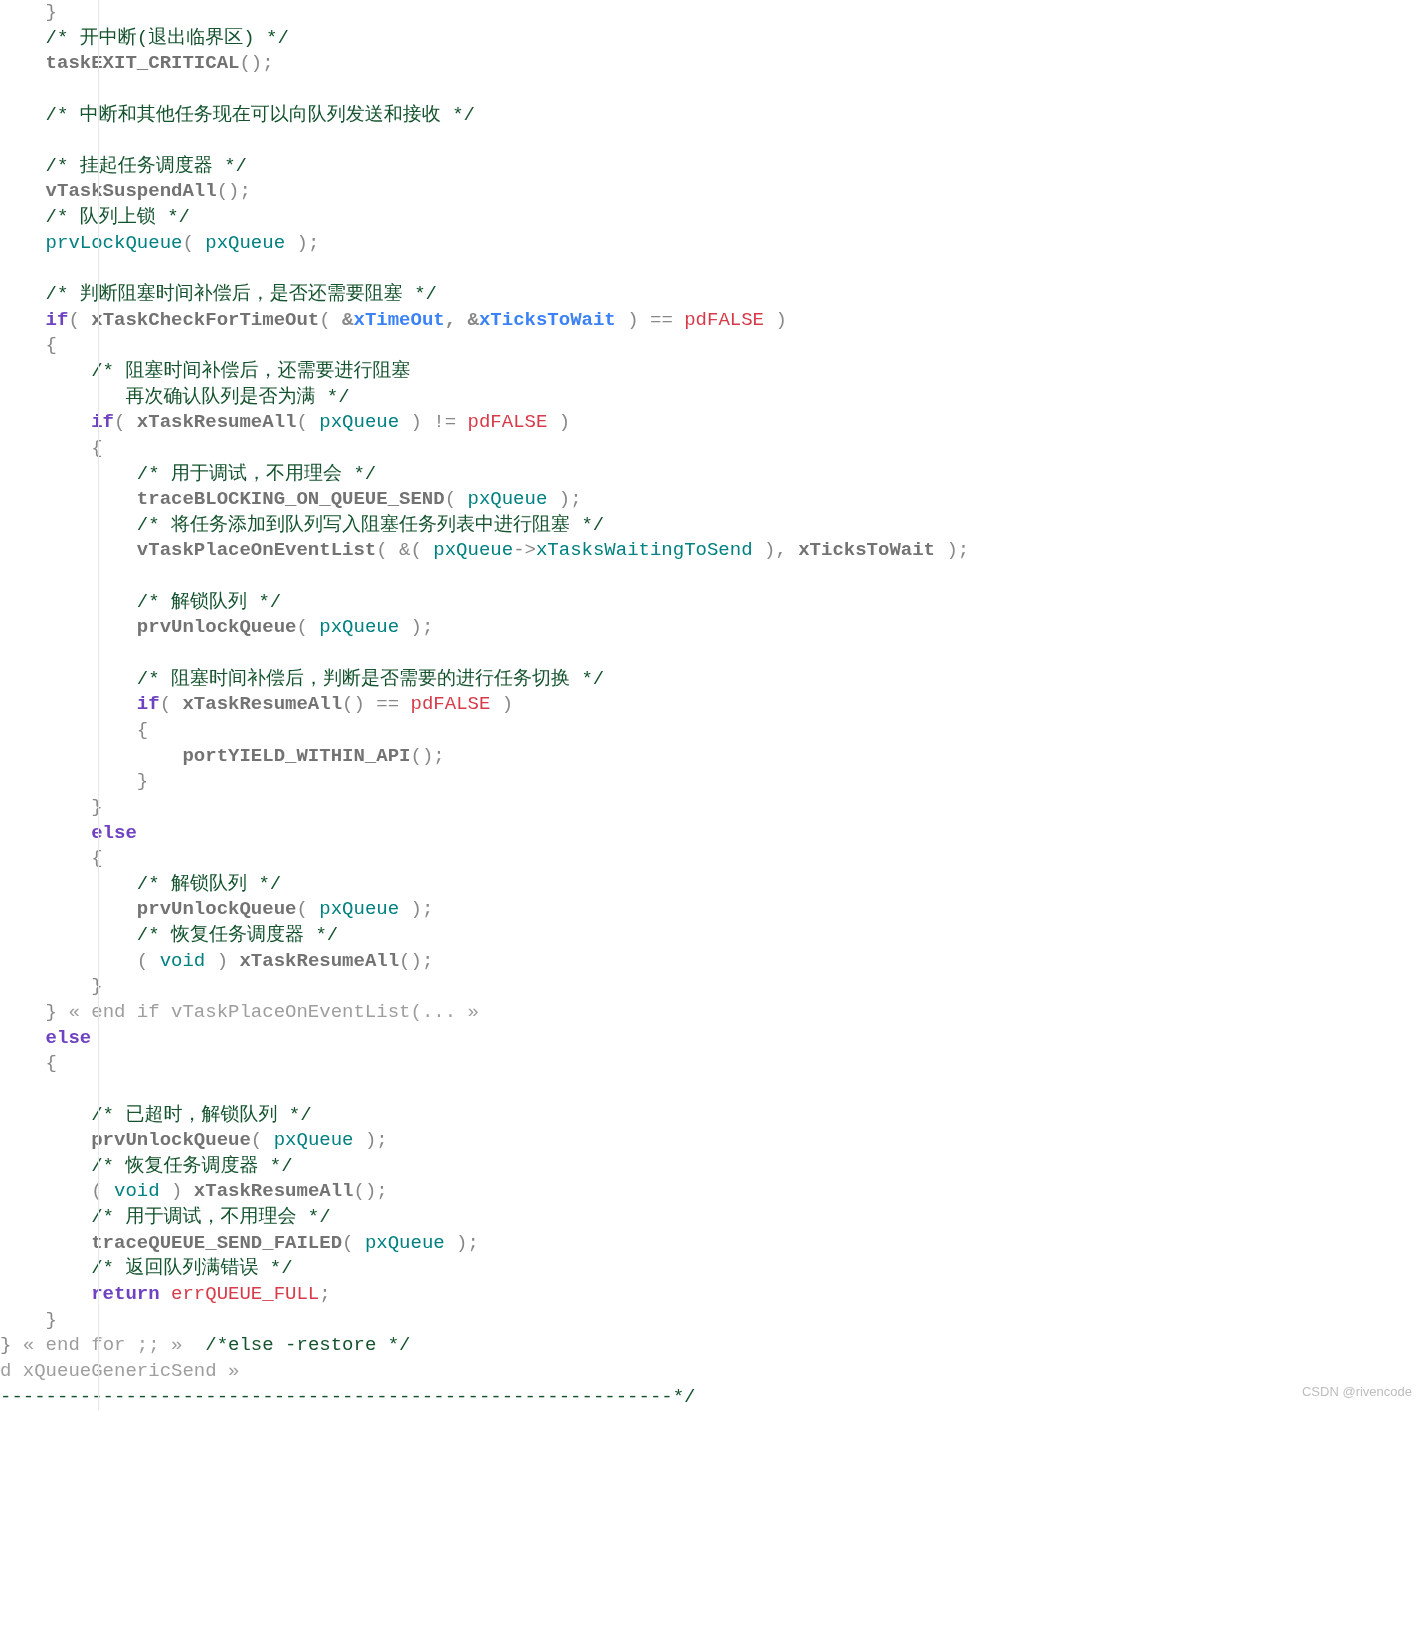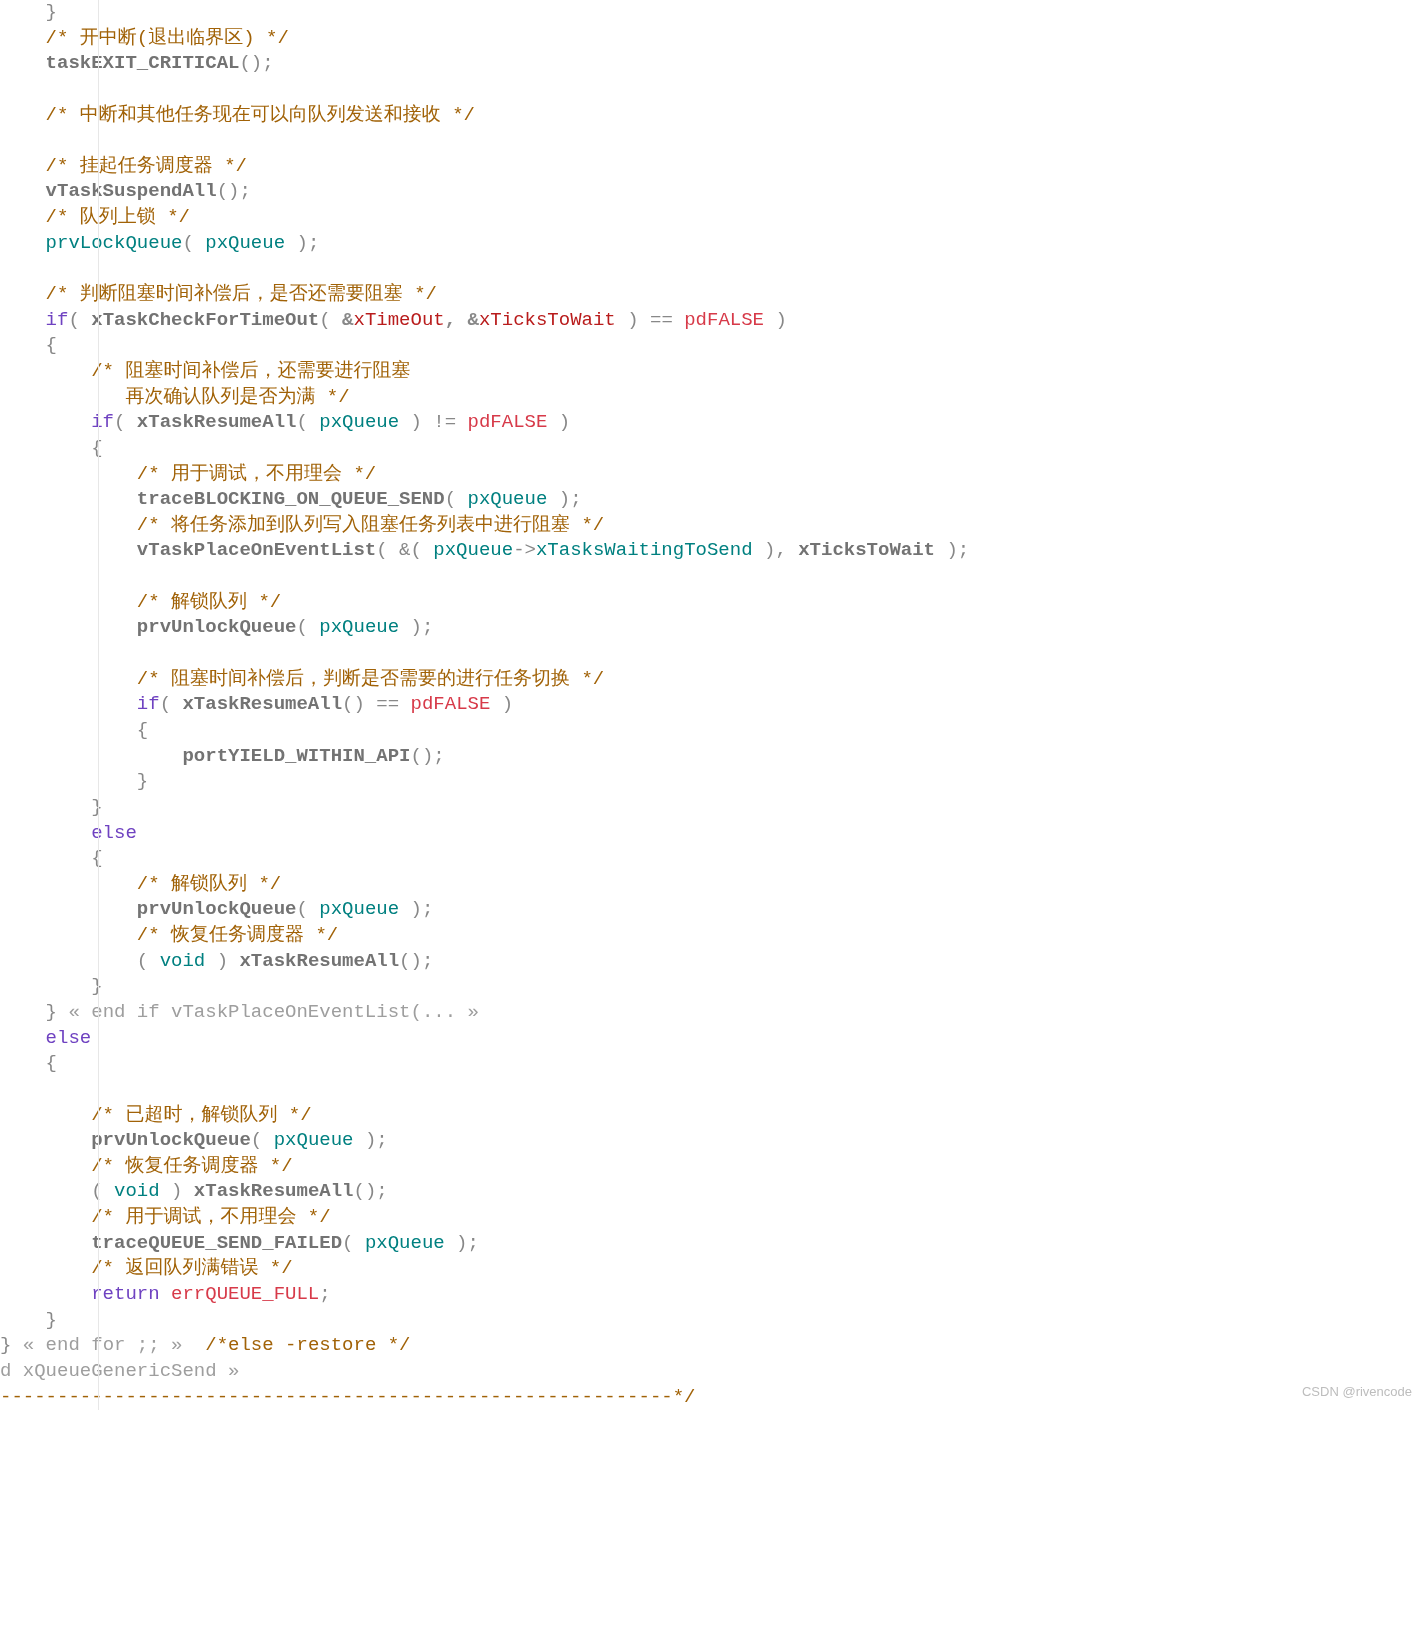--- a/index.html
+++ b/index.html
@@ -10,38 +10,38 @@
     color:#333;
     width:1420px;
     position:relative;
   }
   pre.code {
     margin:0;
     padding:0 6px 0 0;
     white-space:pre;
     font-family: inherit;
   }
-  .c  { color:#a16207; }   
-  .k  { color:#6f42c1; font-weight:normal; } 
+  .c  { color:#14532d; }   
+  .k  { color:#6f42c1; font-weight:bold; } 
   .fn { color:#737373; font-weight:bold; } 
   .id { color:#008080;margin-top:24px; }   
   .v  { color:#d73a49; }   
   .p  { color:#888; }      
   .g  { color:#9e9e9e; }   
   .gl { position:absolute; left:98px; top:0; bottom:0; width:0; border-left:1px solid #e7e7e7; }
   .watermark {
     position:absolute;
     right:8px;
     bottom:10px;
     color:#bdbdbd;
     font-size:13px;
     font-family: Arial, sans-serif;
   }
   .bold { font-weight:bold; }
-  .tk { color:#b91c1c; font-weight:normal; }
+  .tk { color:#3b82f6; font-weight:bold; }
 </style>
 </head>
 <body>
 
 <div class="gl"></div>
 
 <pre class="code">    <span class="p">}</span>
     <span class="c">/* 开中断(退出临界区) */</span>
     <span class="fn">taskEXIT_CRITICAL</span><span class="p">();</span>
 

